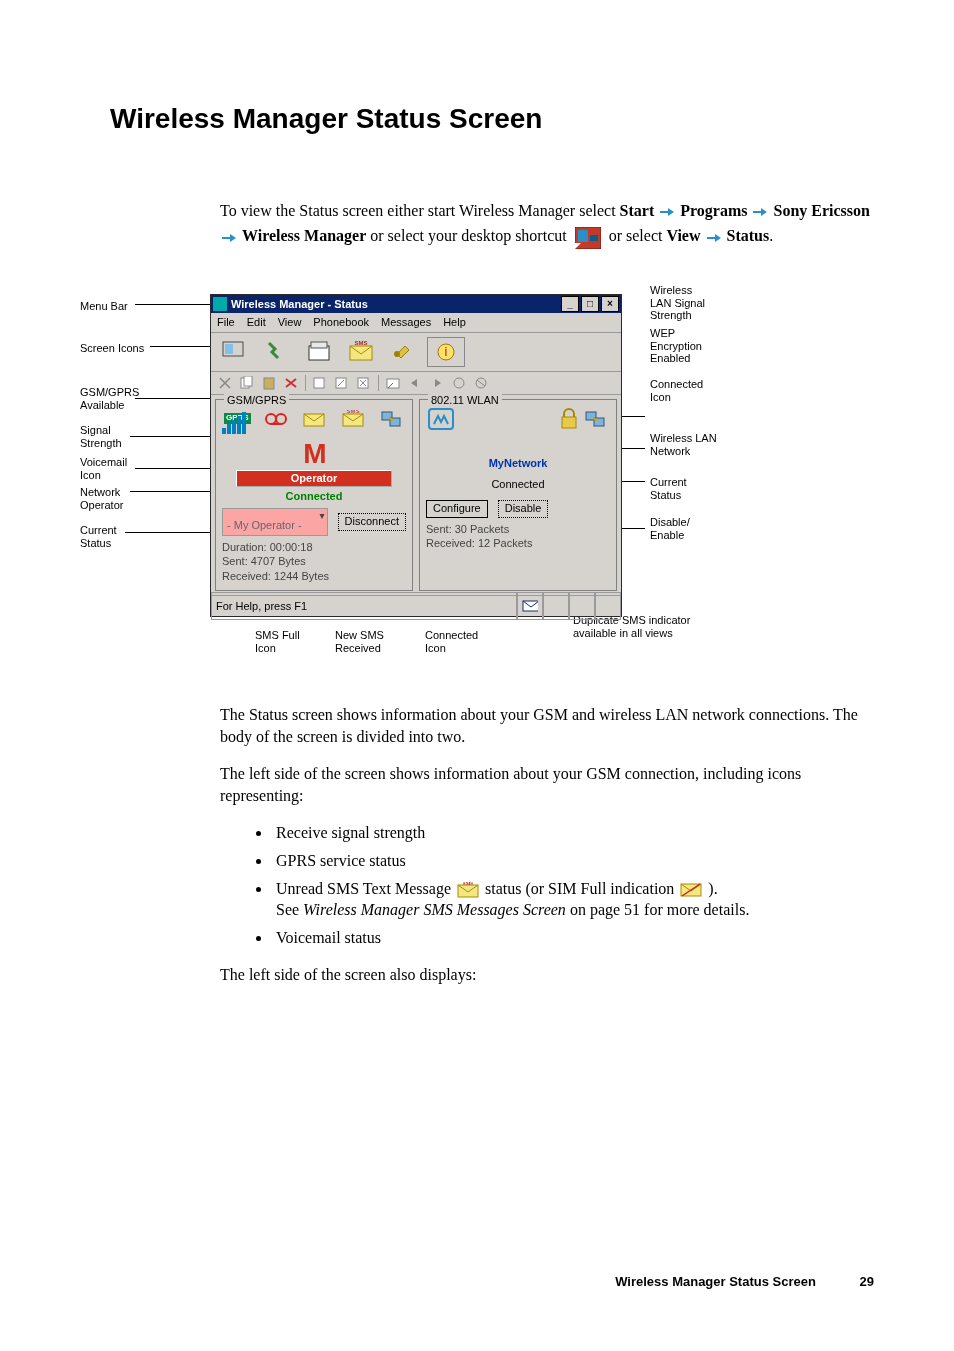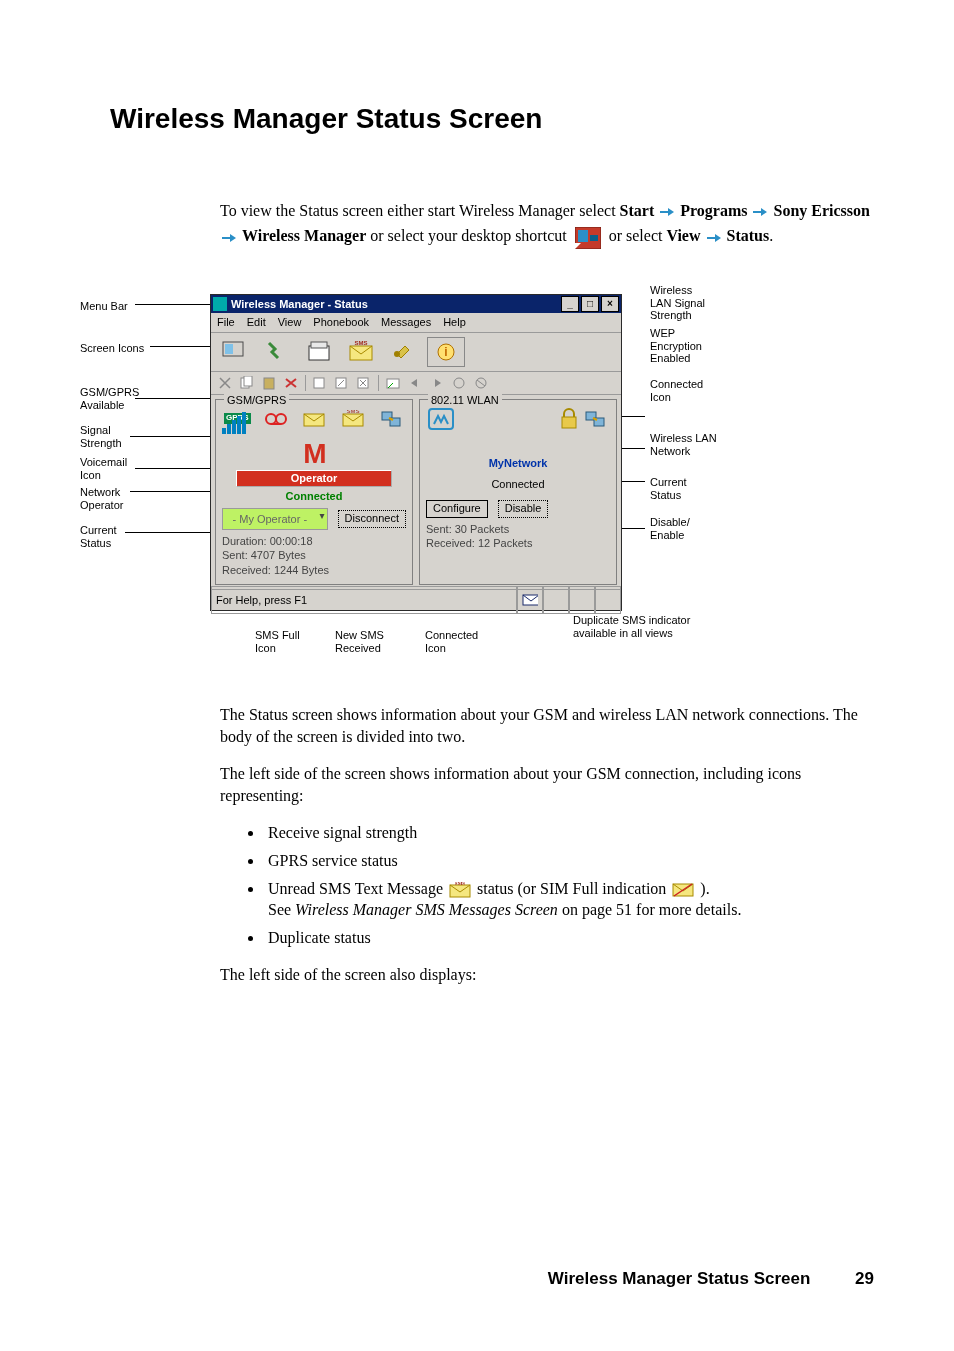--- a/index.html
+++ b/index.html
@@ -214,29 +214,28 @@
   }
   .controls-row {
     display: flex;
     gap: 10px;
     padding: 4px 6px;
     align-items: center;
     font-size: 11px;
   }
   .gray-select {
     flex: 1;
-    background: #bef264;
+    background: #fca5a5;
     border: 1px solid #9a9a9a;
     color: #666;
-    padding: 3px 14px 1px 4px;
+    padding: 9px 14px 1px 4px;
     position: relative;
     max-width: 130px;
     height: 16px;
     line-height: 14px;
-    text-align: center;
   }
   .gray-select::after {
     content: "▾";
     position: absolute; right: 2px; top: 0;
     font-size: 10px; color: #444;
   }
   .btn {
     border: 1px dotted #000;
     padding: 0 6px;
     height: 16px;
@@ -284,32 +283,32 @@
     font-family: Arial, Helvetica, sans-serif;
     font-weight: bold;
     font-size: 18px;
     margin: 50px 0 20px 0;
   }
   ul.bullets {
     margin: 8px 0 8px 40px;
     padding: 0;
   }
   ul.bullets li {
-    margin: 6px 4px;
+    margin: 6px 12px;
     padding-left: 4px;
   }
   .italic { font-style: italic; }
 
   
   .footer {
     position: absolute;
     bottom: 60px;
     right: 80px;
     font-family: Arial, Helvetica, sans-serif;
-    font-size: 17px;
+    font-size: 13px;
     font-weight: bold;
   }
   .footer .pnum { display: inline-block; margin-left: 40px; }
 </style>
 </head>
 <body>
 
 <div class="page">
 
   <h1 class="page-title">Wireless Manager Status Screen</h1>
@@ -664,21 +663,21 @@
           <svg viewBox="0 0 22 16">
               <rect x="1" y="2" width="20" height="12" fill="#f5e77f" stroke="#a88a00"></rect>
               <path d="M1 2 l10 7 l10 -7" fill="none" stroke="#a88a00"></path>
               <line x1="2" y1="14" x2="20" y2="2" stroke="#c22" stroke-width="1.5"></line>
             </svg>
         </span>
         <span>).</span>
         <br>
         <span>See </span><span class="italic">Wireless Manager SMS Messages Screen</span><span> on page 51 for more details.</span>
       </li>
-      <li>Duplicate status</li>
+      <li>Voicemail status</li>
     </ul>
     <p>The left side of the screen also displays:</p>
   </div>
 
   <div class="footer">
     <span>Wireless Manager Status Screen</span>
     <span class="pnum">29</span>
   </div>
 
 </div>

